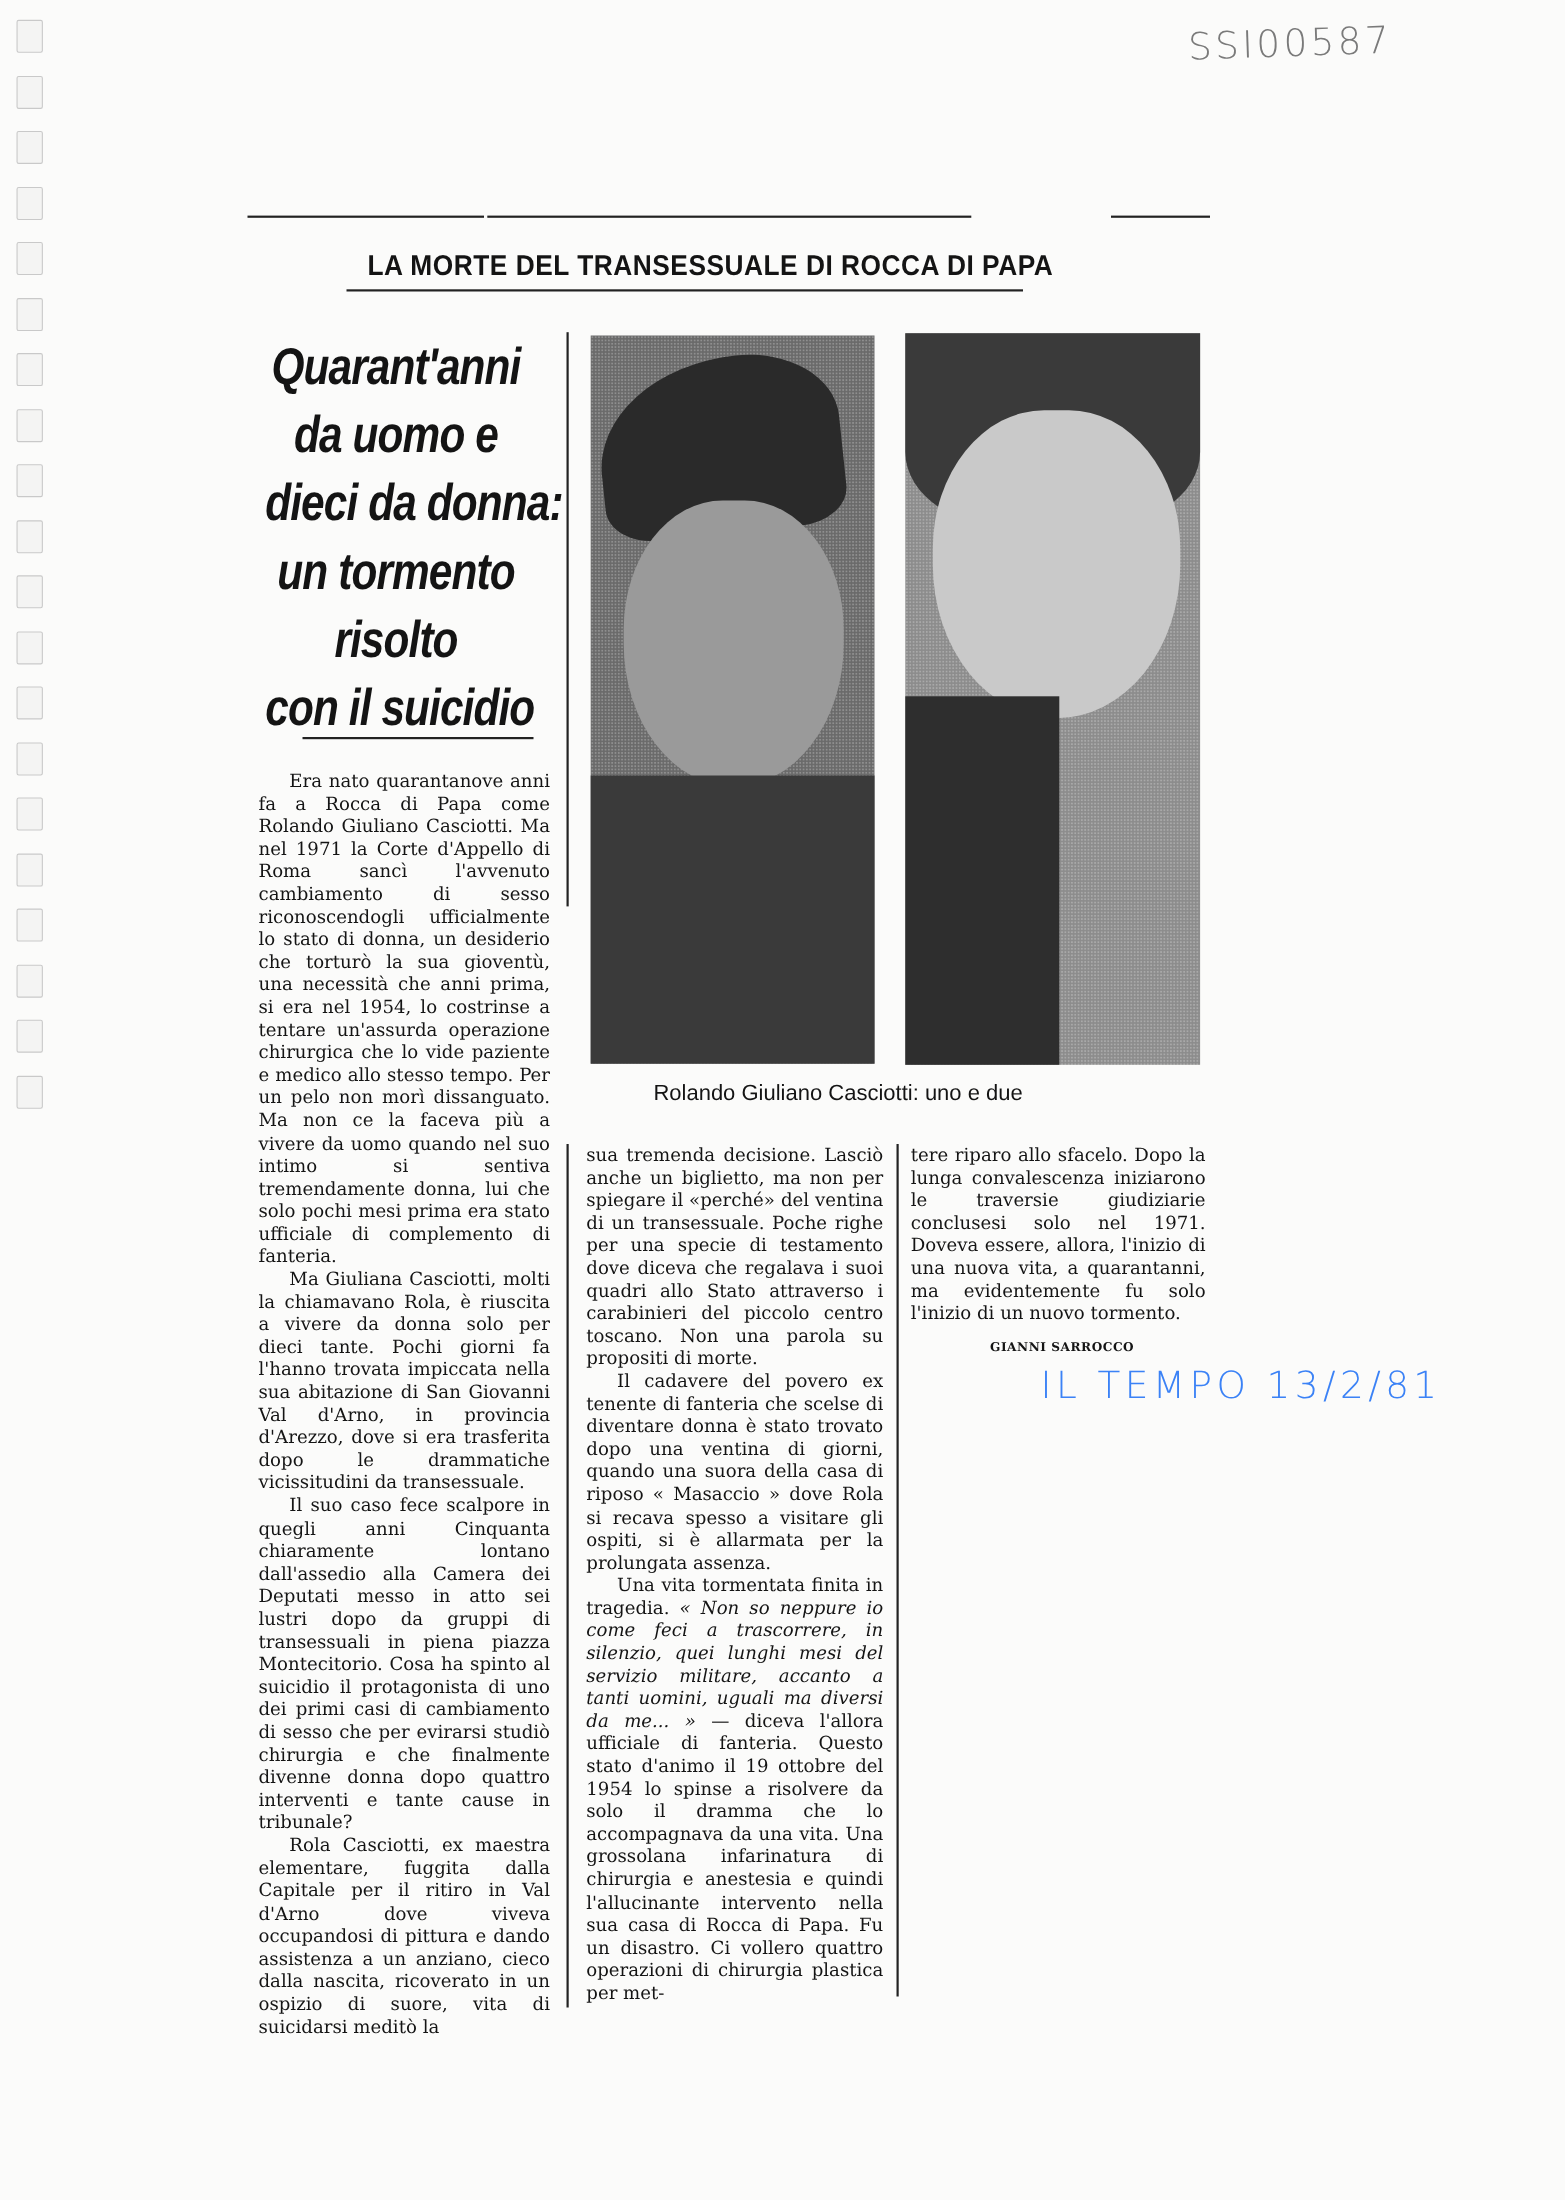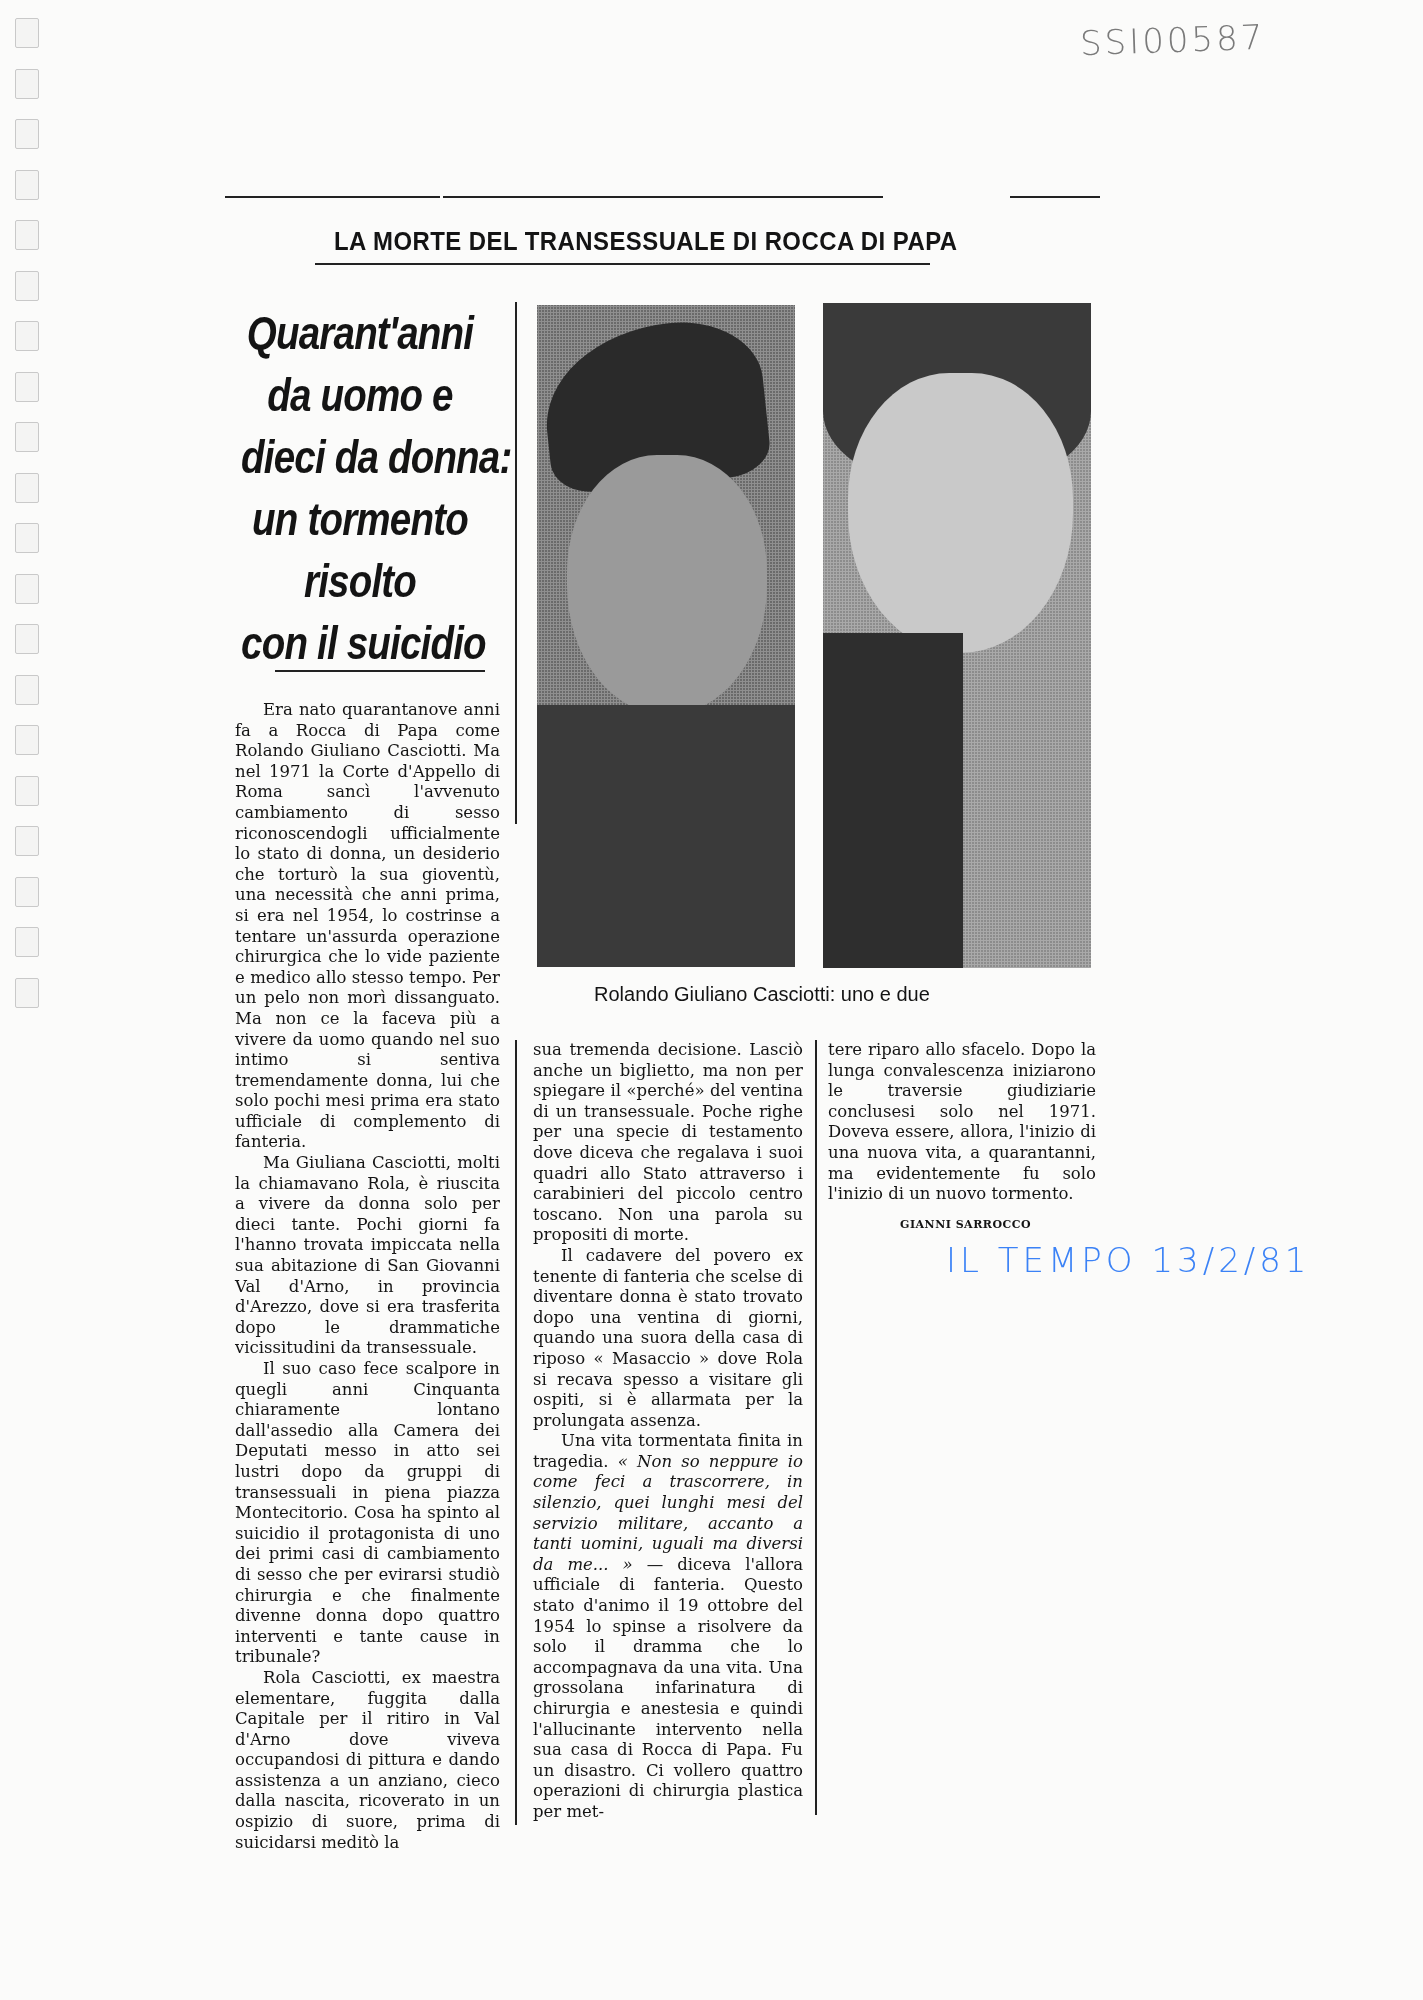--- a/index.html
+++ b/index.html
@@ -126,21 +126,21 @@
   <div class="abs" style="left:25px;top:70px;width:225px;height:280px;background:#c9c9c9;border-radius:45% 45% 50% 50%;"></div>
   <div class="abs" style="left:0;top:330px;width:140px;height:335px;background:#2e2e2e;"></div>
 </div>
 
 <div class="caption">Rolando Giuliano Casciotti: uno e due</div>
 
 <div class="col" style="left:235px;top:700px;width:265px;">
   <p>Era nato quarantanove anni fa a Rocca di Papa come Rolando Giuliano Casciotti. Ma nel 1971 la Corte d'Appello di Roma sancì l'avvenuto cambiamento di sesso riconoscendogli ufficialmente lo stato di donna, un desiderio che torturò la sua gioventù, una necessità che anni prima, si era nel 1954, lo costrinse a tentare un'assurda operazione chirurgica che lo vide paziente e medico allo stesso tempo. Per un pelo non morì dissanguato. Ma non ce la faceva più a vivere da uomo quando nel suo intimo si sentiva tremendamente donna, lui che solo pochi mesi prima era stato ufficiale di complemento di fanteria.</p>
   <p>Ma Giuliana Casciotti, molti la chiamavano Rola, è riuscita a vivere da donna solo per dieci tante. Pochi giorni fa l'hanno trovata impiccata nella sua abitazione di San Giovanni Val d'Arno, in provincia d'Arezzo, dove si era trasferita dopo le drammatiche vicissitudini da transessuale.</p>
   <p>Il suo caso fece scalpore in quegli anni Cinquanta chiaramente lontano dall'assedio alla Camera dei Deputati messo in atto sei lustri dopo da gruppi di transessuali in piena piazza Montecitorio. Cosa ha spinto al suicidio il protagonista di uno dei primi casi di cambiamento di sesso che per evirarsi studiò chirurgia e che finalmente divenne donna dopo quattro interventi e tante cause in tribunale?</p>
-  <p>Rola Casciotti, ex maestra elementare, fuggita dalla Capitale per il ritiro in Val d'Arno dove viveva occupandosi di pittura e dando assistenza a un anziano, cieco dalla nascita, ricoverato in un ospizio di suore, prima di suicidarsi meditò la</p>
+  <p>Rola Casciotti, ex maestra elementare, fuggita dalla Capitale per il ritiro in Val d'Arno dove viveva occupandosi di pittura e dando assistenza a un anziano, cieco dalla nascita, ricoverato in un ospizio di suore, vita di suicidarsi meditò la</p>
 </div>
 
 <div class="col" style="left:533px;top:1040px;width:270px;">
   <p class="noindent">sua tremenda decisione. Lasciò anche un biglietto, ma non per spiegare il «perché» del ventina di un transessuale. Poche righe per una specie di testamento dove diceva che regalava i suoi quadri allo Stato attraverso i carabinieri del piccolo centro toscano. Non una parola su propositi di morte.</p>
   <p>Il cadavere del povero ex tenente di fanteria che scelse di diventare donna è stato trovato dopo una ventina di giorni, quando una suora della casa di riposo « Masaccio » dove Rola si recava spesso a visitare gli ospiti, si è allarmata per la prolungata assenza.</p>
   <p>
     <span>Una vita tormentata finita in tragedia. </span><i>« Non so neppure io come feci a trascorrere, in silenzio, quei lunghi mesi del servizio militare, accanto a tanti uomini, uguali ma diversi da me... »</i><span> — diceva l'allora ufficiale di fanteria. Questo stato d'animo il 19 ottobre del 1954 lo spinse a risolvere da solo il dramma che lo accompagnava da una vita. Una grossolana infarinatura di chirurgia e anestesia e quindi l'allucinante intervento nella sua casa di Rocca di Papa. Fu un disastro. Ci vollero quattro operazioni di chirurgia plastica per met-</span>
   </p>
 </div>
 

